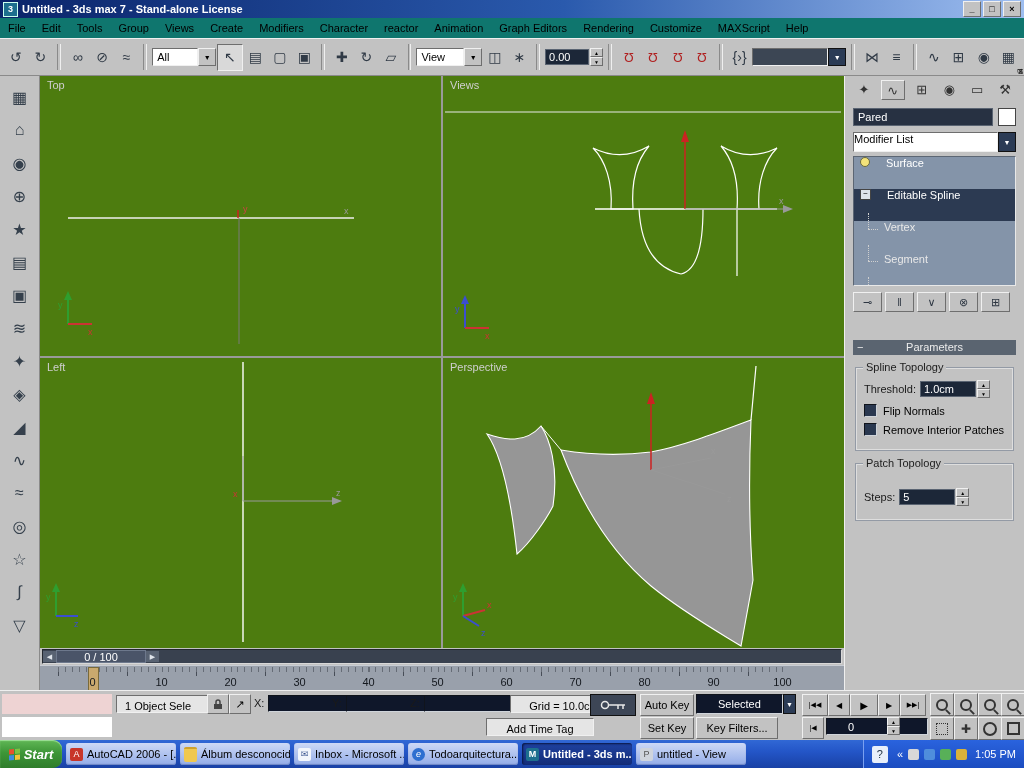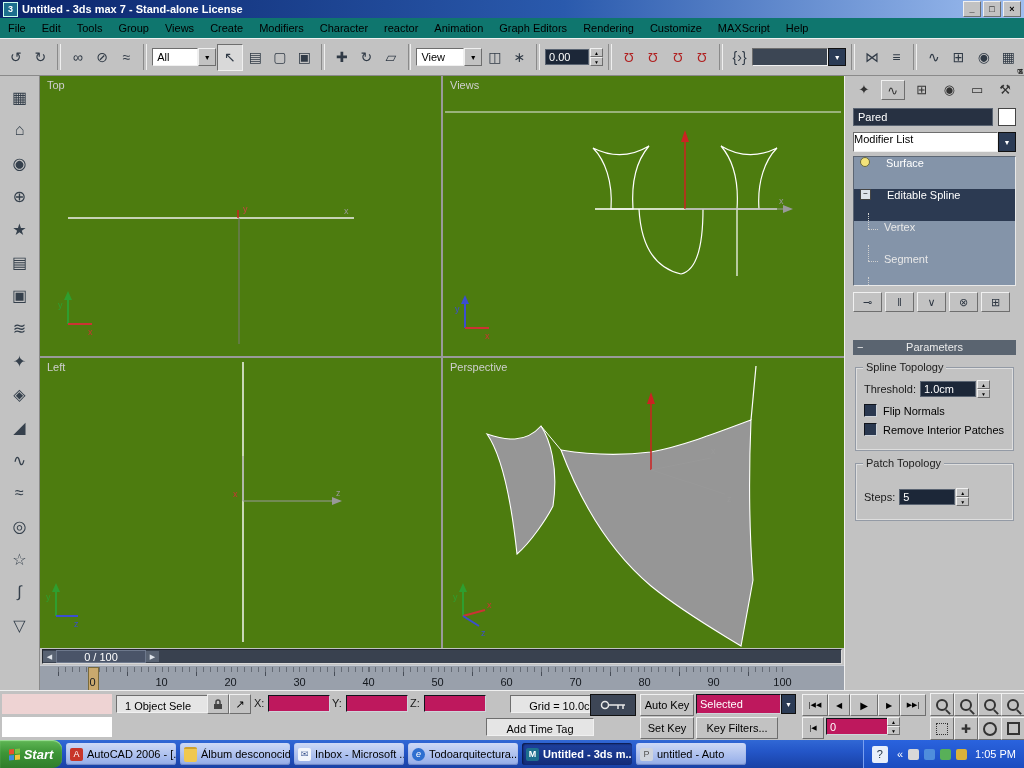--- a/index.html
+++ b/index.html
@@ -78,21 +78,21 @@
   .tickminor{position:absolute;left:18px;top:1px;width:725px;height:5px;
     background-image:repeating-linear-gradient(90deg,#666c76 0 1px,transparent 1px 6.9px)}
   .tickmajor{position:absolute;left:18px;top:1px;width:726px;height:9px;
     background-image:repeating-linear-gradient(90deg,#474d57 0 1px,transparent 1px 69px)}
   .rulernums{position:absolute;left:18px;top:10px;display:flex}
   .tick{width:69px;text-align:center;color:#14181e;font-size:11px}
   .rmarker{position:absolute;left:48px;top:1px;width:9px;height:22px;background:#c9a96e;border:1px solid #7a6a3a}
   
   .statusbar{left:0;top:690px;width:1024px;height:50px;background:#c2c2c2;border-top:1px solid #efefef;box-sizing:border-box}
   .slabel{color:#1a1a1a}
-  .sfield{background:#be185d;color:#fff;border:1px solid;border-color:#10141c #cfd4da #cfd4da #10141c;height:15px;display:flex;align-items:center;padding:0 3px}
+  .sfield{background:#0f172a;color:#fff;border:1px solid;border-color:#10141c #cfd4da #cfd4da #10141c;height:15px;display:flex;align-items:center;padding:0 21px}
   .gfield{border:1px solid;border-color:#6e6e6e #f0f0f0 #f0f0f0 #6e6e6e;height:16px;display:flex;align-items:flex-end;padding:0 8px;background:#e5e5e5}
   .sbtn{display:flex;align-items:center;justify-content:center}
   .mag{width:8px;height:8px;border:2px solid #333;border-radius:50%;position:relative}
   .mag::after{content:"";position:absolute;width:6px;height:2px;background:#333;transform:rotate(45deg);right:-5px;bottom:-4px}
   .orbit{width:10px;height:10px;border:2px solid #333;border-radius:50%}
   .maxt{width:9px;height:9px;border:2px solid #333}
   .dotsq{width:10px;height:10px;border:1px dotted #333}
   .panhand{font-size:12px;color:#333}
   
   .taskbar{left:0;top:740px;width:1024px;height:28px;background:linear-gradient(#3168d5,#2456c8 40%,#1941a5);display:flex;align-items:center}
@@ -548,21 +548,21 @@
     <div class="taskbtn">
       <span class="ticon" style="background:#2e6fd0;color:#fff;border-radius:50%;font-style:italic">e</span>
       <span>Todoarquitectura....</span>
     </div>
     <div class="taskbtn active">
       <span class="ticon" style="background:#1d6f8e;color:#fff">M</span>
       <span>Untitled - 3ds m...</span>
     </div>
     <div class="taskbtn">
       <span class="ticon" style="background:#cfd4dc;color:#555">P</span>
-      <span>untitled - Auto</span>
+      <span>untitled - View</span>
     </div>
     <div class="tray">
       <span class="traybtn">?</span>
       <span class="chev">«</span>
       <span class="trayico" style="background:#d8d8d8"></span>
       <span class="trayico" style="background:#4f8edc"></span>
       <span class="trayico" style="background:#58b058"></span>
       <span class="trayico" style="background:#d8b23a"></span>
       <span class="clock">1:05 PM</span>
     </div>

